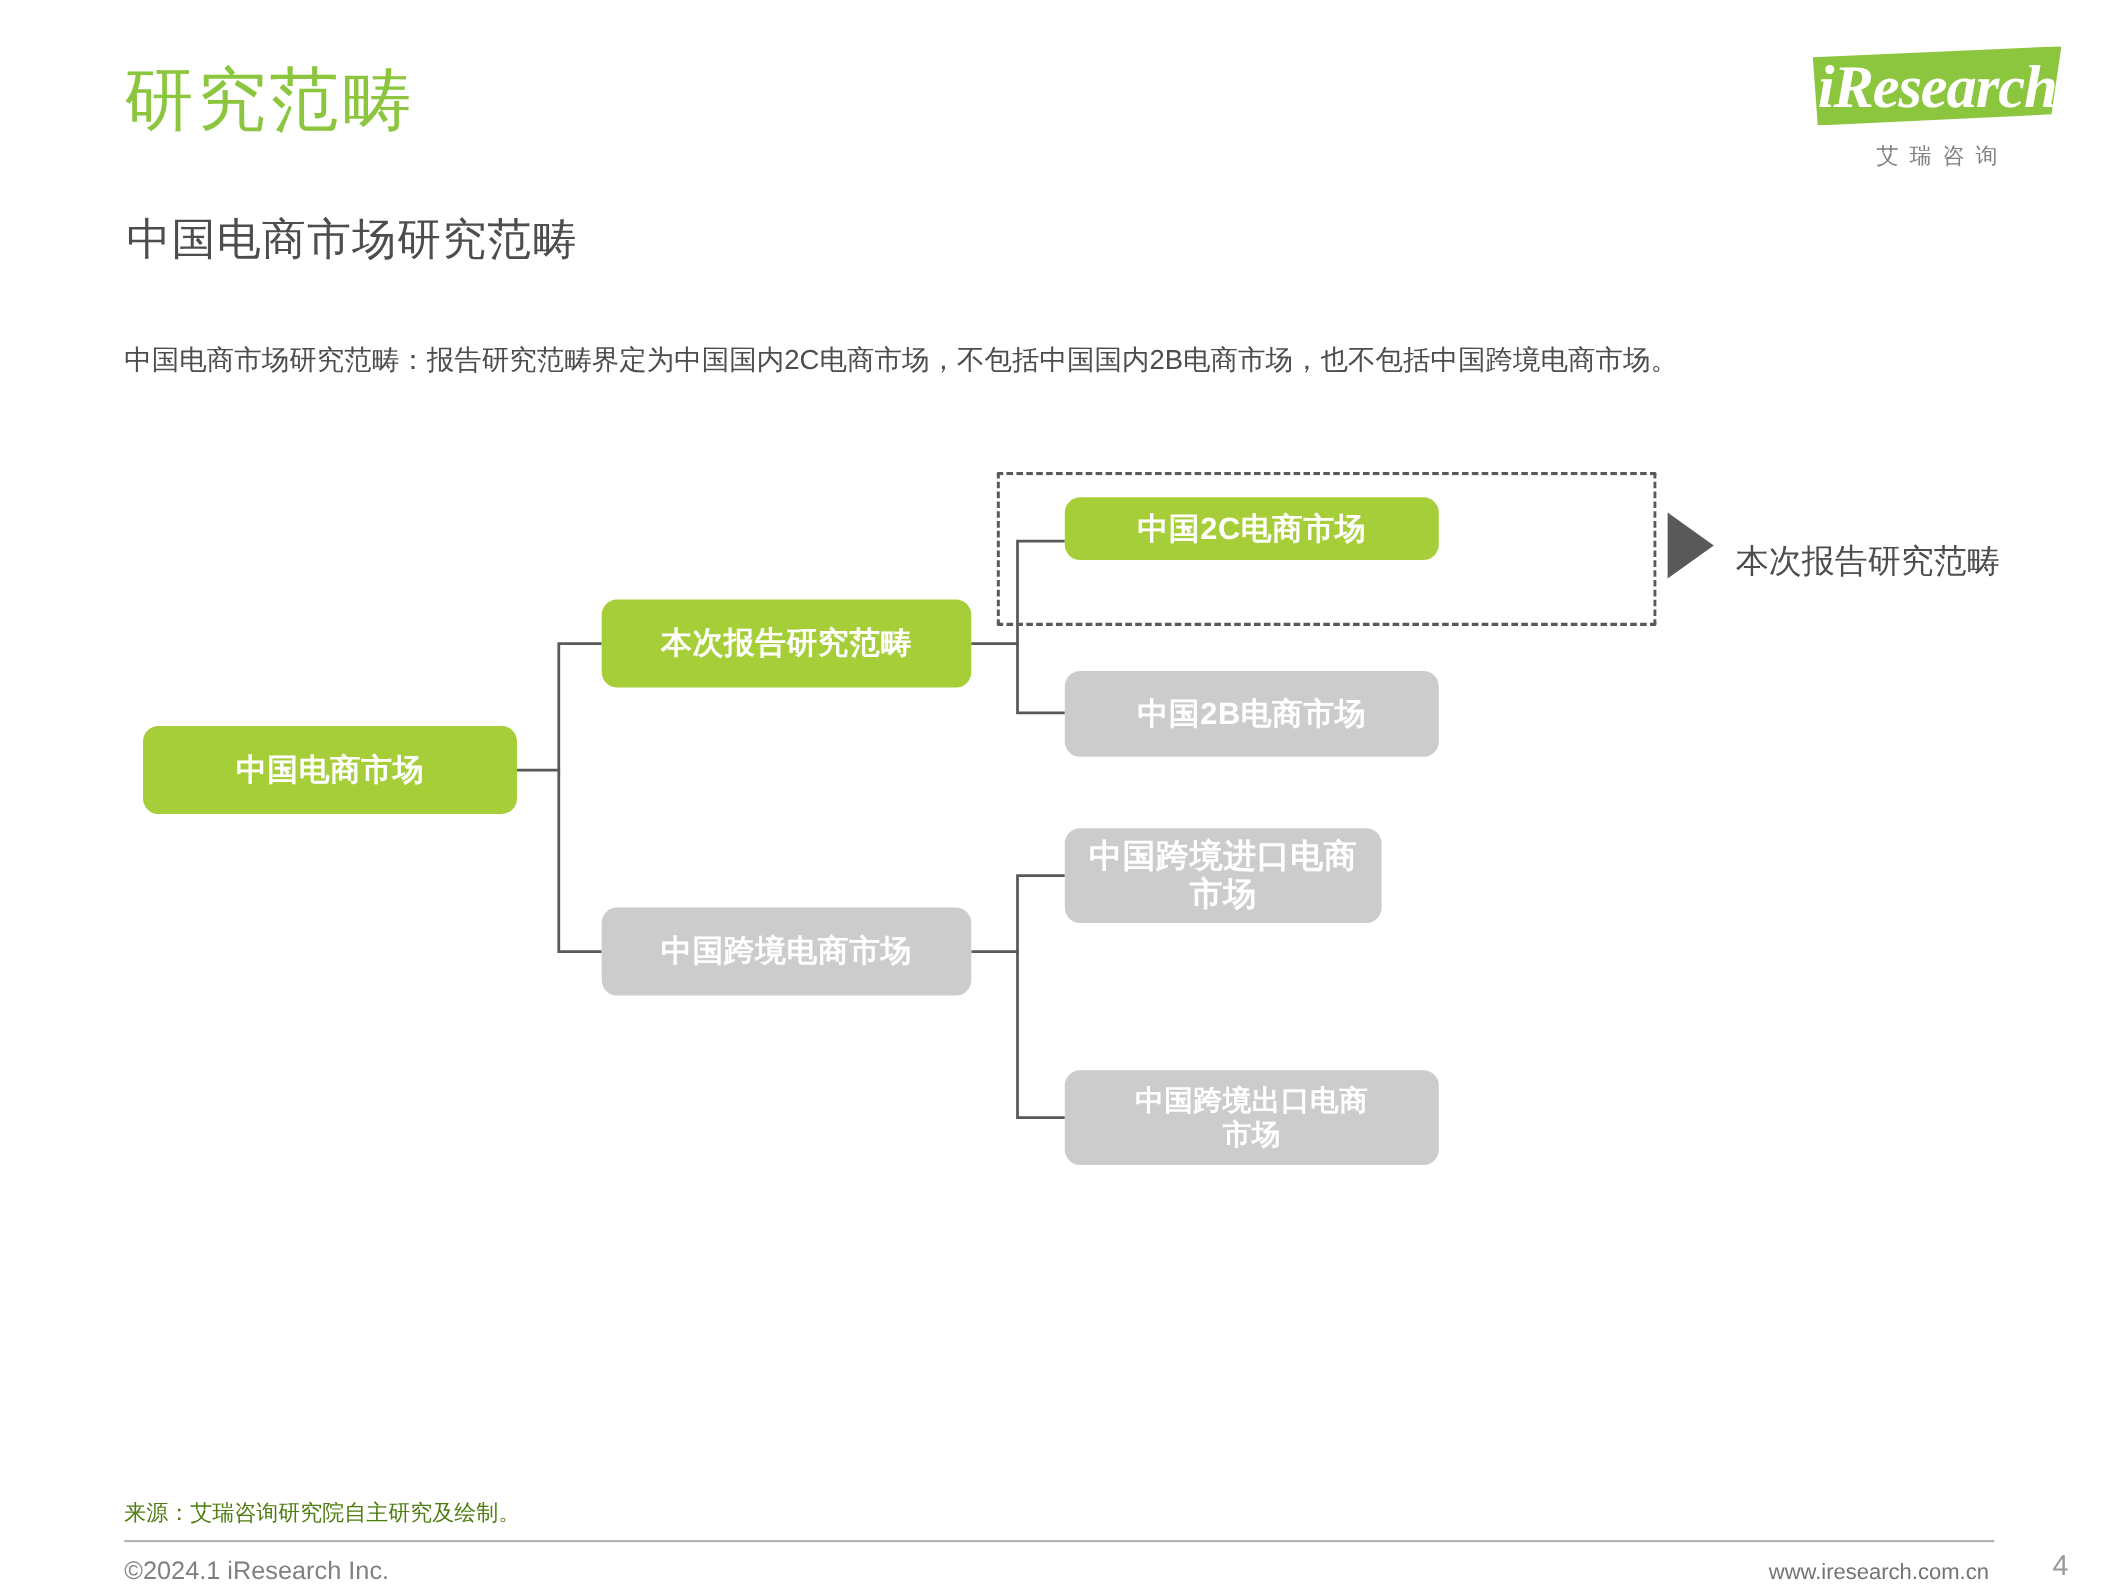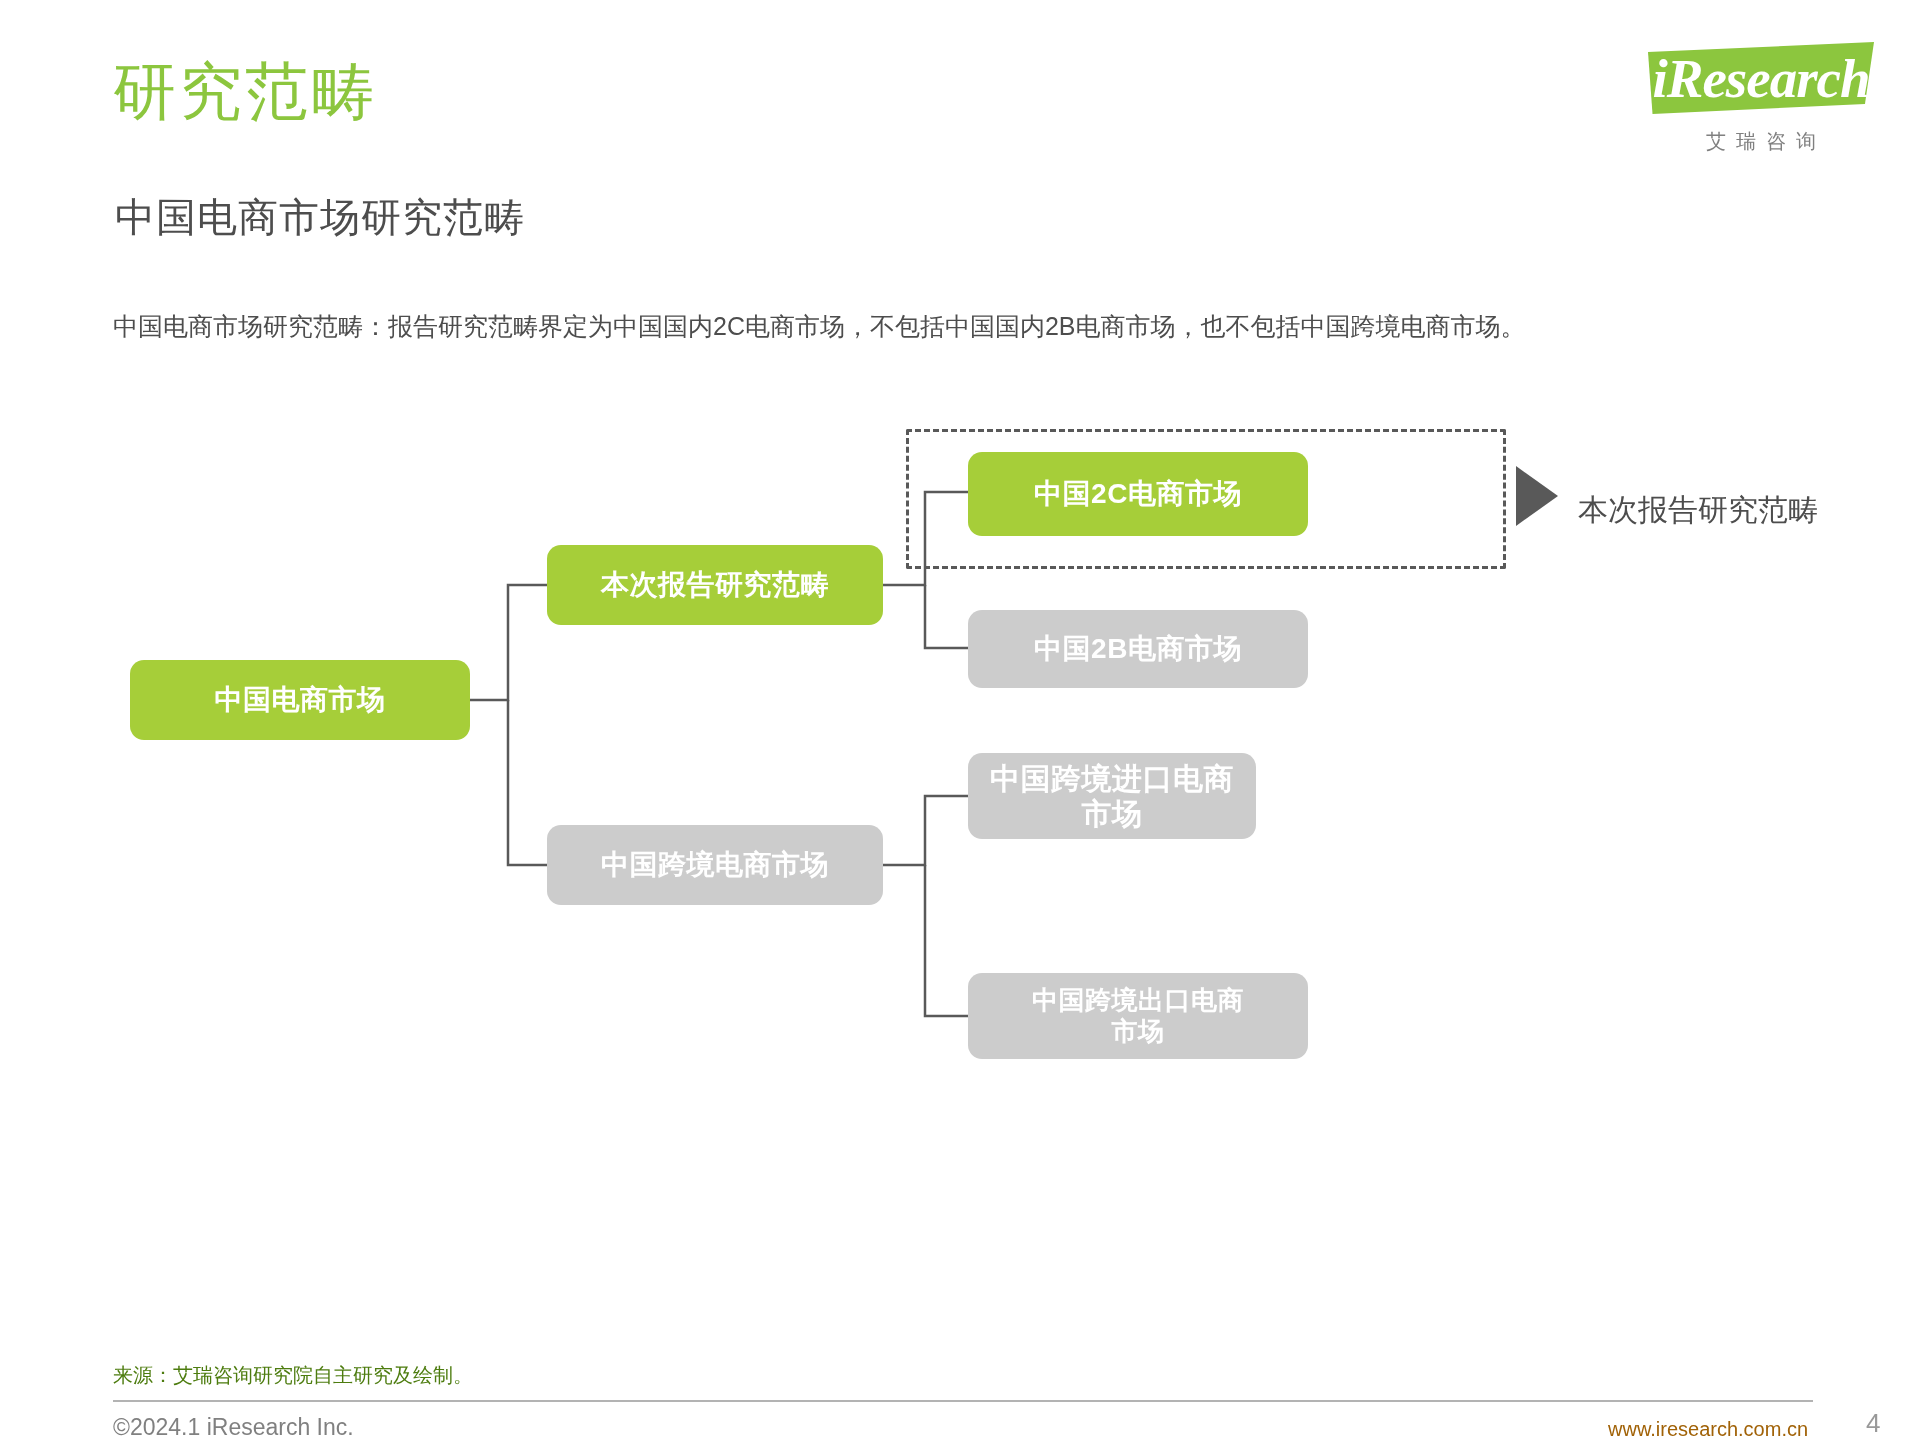--- a/index.html
+++ b/index.html
@@ -61,21 +61,21 @@
     color:#ffffff; font-weight:700;
     line-height:1.18;
     letter-spacing:0.5px;
   }
   .node.green{ background:#A6CE39; }
   .node.gray { background:#CCCCCC; }
 
   #node-root    { left:130px; top:230px;  width:340px; height:80px;  font-size:28px; }
   #node-domestic{ left:547px; top:115px;  width:336px; height:80px;  font-size:28px; }
   #node-cross   { left:547px; top:395px;  width:336px; height:80px;  font-size:28px; }
-  #node-2c      { left:968px; top:22px;   width:340px; height:84px;  font-size:28px; }
+  #node-2c      { left:968px; top:22px;   width:340px; height:57px;  font-size:28px; }
   #node-2b      { left:968px; top:180px;  width:340px; height:78px;  font-size:28px; }
   #node-import  { left:968px; top:323px;  width:288px; height:86px;  font-size:30px; }
   #node-export  { left:968px; top:543px;  width:340px; height:86px;  font-size:26px; }
 
   #highlight-box{
     position:absolute; left:906px; top:-1px;
     width:600px; height:140px;
     border:3px dashed #595959;
     border-radius:2px;
   }
@@ -104,21 +104,21 @@
   #footer-rule{
     position:absolute; left:113px; top:1400px;
     width:1700px; height:2px; background:#B3B3B3;
   }
   #footer-copy{
     position:absolute; left:113px; top:1414px;
     font-size:23px; color:#808080;
   }
   #footer-url{
     position:absolute; left:1608px; top:1418px;
-    font-size:20px; color:#a16207;
+    font-size:20px; color:#737373;
   }
   #footer-page{
     position:absolute; left:1866px; top:1408px;
     font-size:26px; color:#999999;
   }
 </style>
 </head>
 <body>
 
 <div id="page-title">研究范畴</div>

